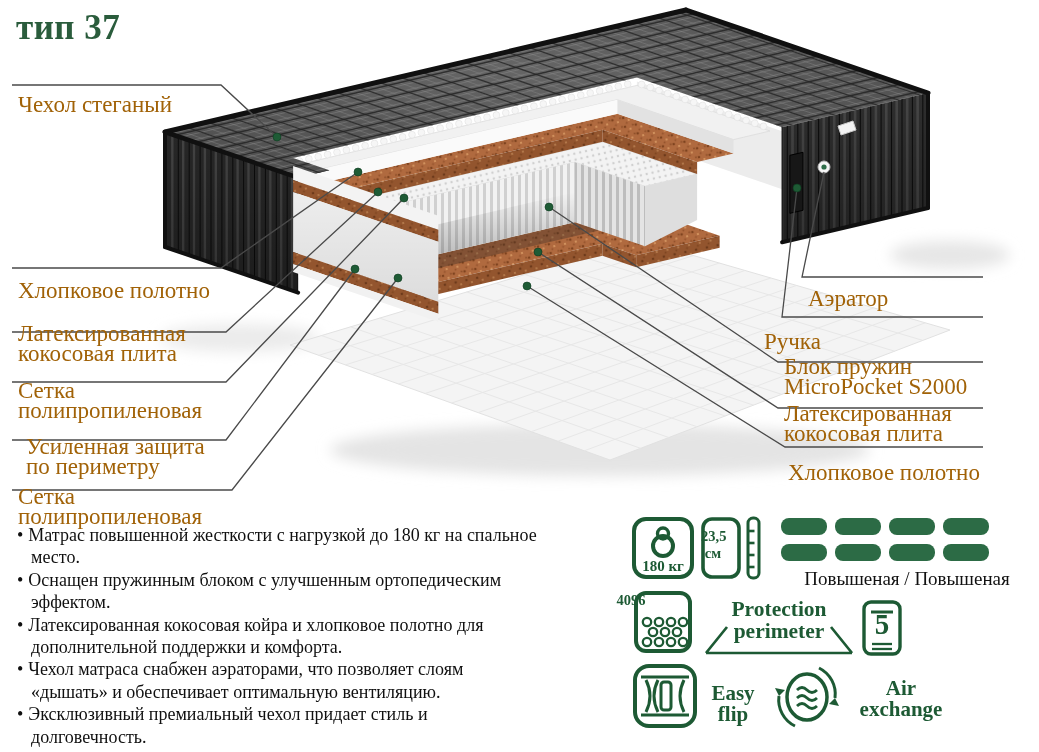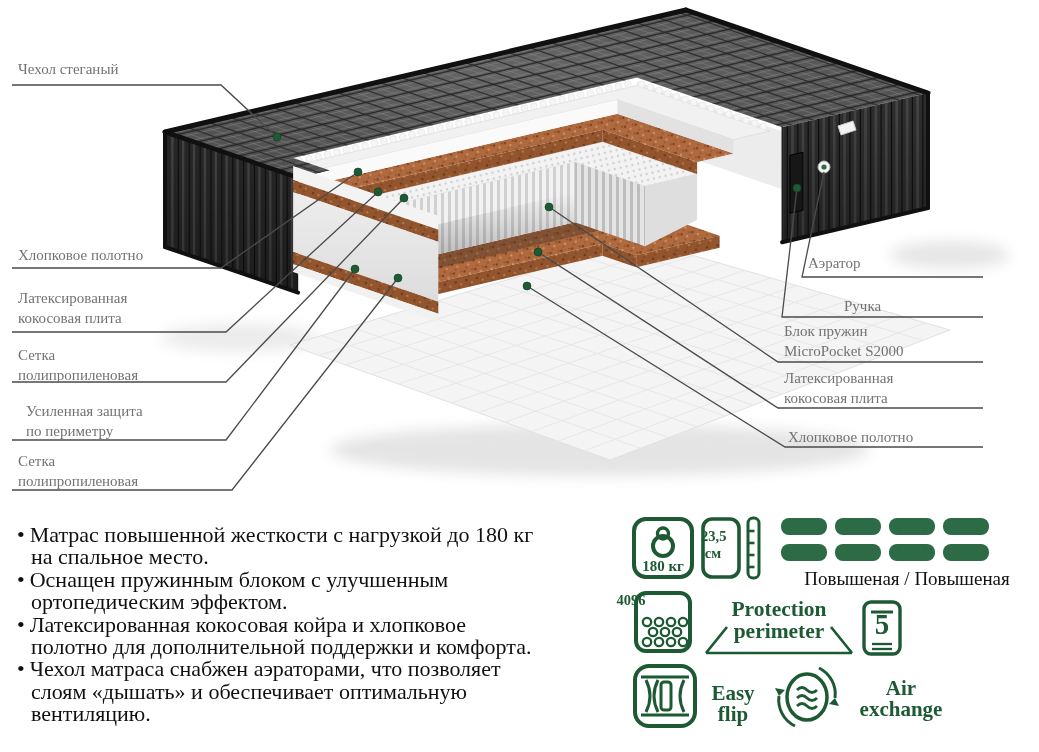--- a/index.html
+++ b/index.html
@@ -1,43 +1,44 @@
 <!DOCTYPE html>
 <html><head>
 <meta charset="utf-8">
 <style>
   html,body{margin:0;padding:0;background:#fff;}
   .stage{position:relative;width:1039px;height:752px;background:#ffffff;overflow:hidden;
          font-family:"Liberation Serif",serif;color:#141414;}
   .abs{position:absolute;}
   #page-title{left:16px;top:8px;font-size:35px;font-weight:bold;color:#2a5c3c;letter-spacing:.5px;}
-  .diagram-label{font-size:15px;line-height:20px;white-space:pre-line;color:#737373;}
+  .diagram-label{font-size:23px;line-height:20px;white-space:pre-line;color:#a16207;margin-top:36px;}
   #illustration{left:0;top:0;width:1039px;height:520px;}
   #features-list{left:5px;top:524px;width:536px;margin:0;padding:0;list-style:none;
-                 font-size:22px;line-height:22.4px;color:#101010;}
+                 font-size:18px;line-height:22.4px;color:#101010;}
   #features-list li{padding-left:26px;text-indent:-14px;}
   #features-list li::before{content:"\2022";margin-right:5px;}
   .spec-text{color:#1d5a34;font-weight:bold;text-align:center;white-space:pre-line;}
   #firmness-pills{left:781px;top:518px;width:210px;display:grid;
                   grid-template-columns:repeat(4,46px);grid-column-gap:8px;grid-row-gap:9px;}
   .pill{width:46px;height:17px;border-radius:8px;background:#2c6b45;}
   #firmness-label{left:778px;top:568px;width:258px;font-size:19px;text-align:center;color:#111;}
   #weight-value{left:632px;top:558px;width:62px;font-size:15px;}
   #height-value{left:701px;top:528px;width:24px;font-size:14.5px;line-height:17px;}
   #springs-count{left:602px;top:592px;width:58px;font-size:14.5px;}
   #protection-badge-text{left:698px;top:598px;width:162px;font-size:21.5px;line-height:22px;}
   #five-badge-value{left:861px;top:608px;width:42px;font-size:29px;}
   #easy-flip-label{left:701px;top:676px;width:64px;font-size:21px;line-height:21px;margin-top:7px;}
   #air-exchange-label{left:840px;top:678px;width:122px;font-size:21px;line-height:21px;}
 </style>
 </head>
 <body>
 
 <div class="stage">
 
+  <div class="abs" id="page-title">тип 37</div>
 
   <div class="abs" id="illustration"><svg width="1039" height="520" viewBox="0 0 1039 520" xmlns="http://www.w3.org/2000/svg">
         <defs>
     <filter id="bl" x="-50%" y="-50%" width="200%" height="200%">
             <feGaussianBlur stdDeviation="7"></feGaussianBlur>
           </filter>
     <pattern id="coir" width="11" height="9" patternUnits="userSpaceOnUse" patternTransform="rotate(-12)">
       <rect width="11" height="9" fill="#b06a3f"></rect>
             <circle cx="2" cy="2" r="1.3" fill="#7e431f"></circle>
       <circle cx="7" cy="5" r="1.1" fill="#d89a64"></circle>
@@ -437,32 +438,33 @@
   <div class="abs diagram-label" style="left:18px;top:288px;">Латексированная
 кокосовая плита</div>
   <div class="abs diagram-label" style="left:18px;top:345px;">Сетка
 полипропиленовая</div>
   <div class="abs diagram-label" style="left:26px;top:401px;">Усиленная защита
 по периметру</div>
   <div class="abs diagram-label" style="left:18px;top:451px;">Сетка
 полипропиленовая</div>
 
   <div class="abs diagram-label" style="left:808px;top:253px;">Аэратор</div>
-  <div class="abs diagram-label" style="left:844px;top:296px;">Ручка</div>
+  <div class="abs diagram-label" style="left:764px;top:296px;">Ручка</div>
   <div class="abs diagram-label" style="left:784px;top:321px;">Блок пружин
 MicroPocket S2000</div>
   <div class="abs diagram-label" style="left:784px;top:368px;">Латексированная
 кокосовая плита</div>
   <div class="abs diagram-label" style="left:788px;top:427px;">Хлопковое полотно</div>
 
   <ul class="abs" id="features-list">
     <li>Матрас повышенной жесткости с нагрузкой до 180 кг на спальное место.</li>
     <li>Оснащен пружинным блоком с улучшенным ортопедическим эффектом.</li>
     <li>Латексированная кокосовая койра и хлопковое полотно для дополнительной поддержки и комфорта.</li>
     <li>Чехол матраса снабжен аэраторами, что позволяет слоям «дышать» и обеспечивает оптимальную вентиляцию.</li>
+    <li>Эксклюзивный премиальный чехол придает стиль и долговечность.</li>
   </ul>
 
   <svg class="abs" style="left:632px;top:517px;" width="62" height="62" viewBox="0 0 62 62">
     <rect x="2" y="2" width="58" height="58" rx="12" fill="none" stroke="#1d5a34" stroke-width="4"></rect>
     <circle cx="31" cy="16.5" r="5.5" fill="none" stroke="#1d5a34" stroke-width="3.4"></circle>
     <circle cx="31" cy="29" r="10" fill="none" stroke="#1d5a34" stroke-width="4"></circle>
   </svg>
   <div class="abs spec-text" id="weight-value">180 кг</div>
 
   <svg class="abs" style="left:701px;top:517px;" width="40" height="62" viewBox="0 0 40 62">

